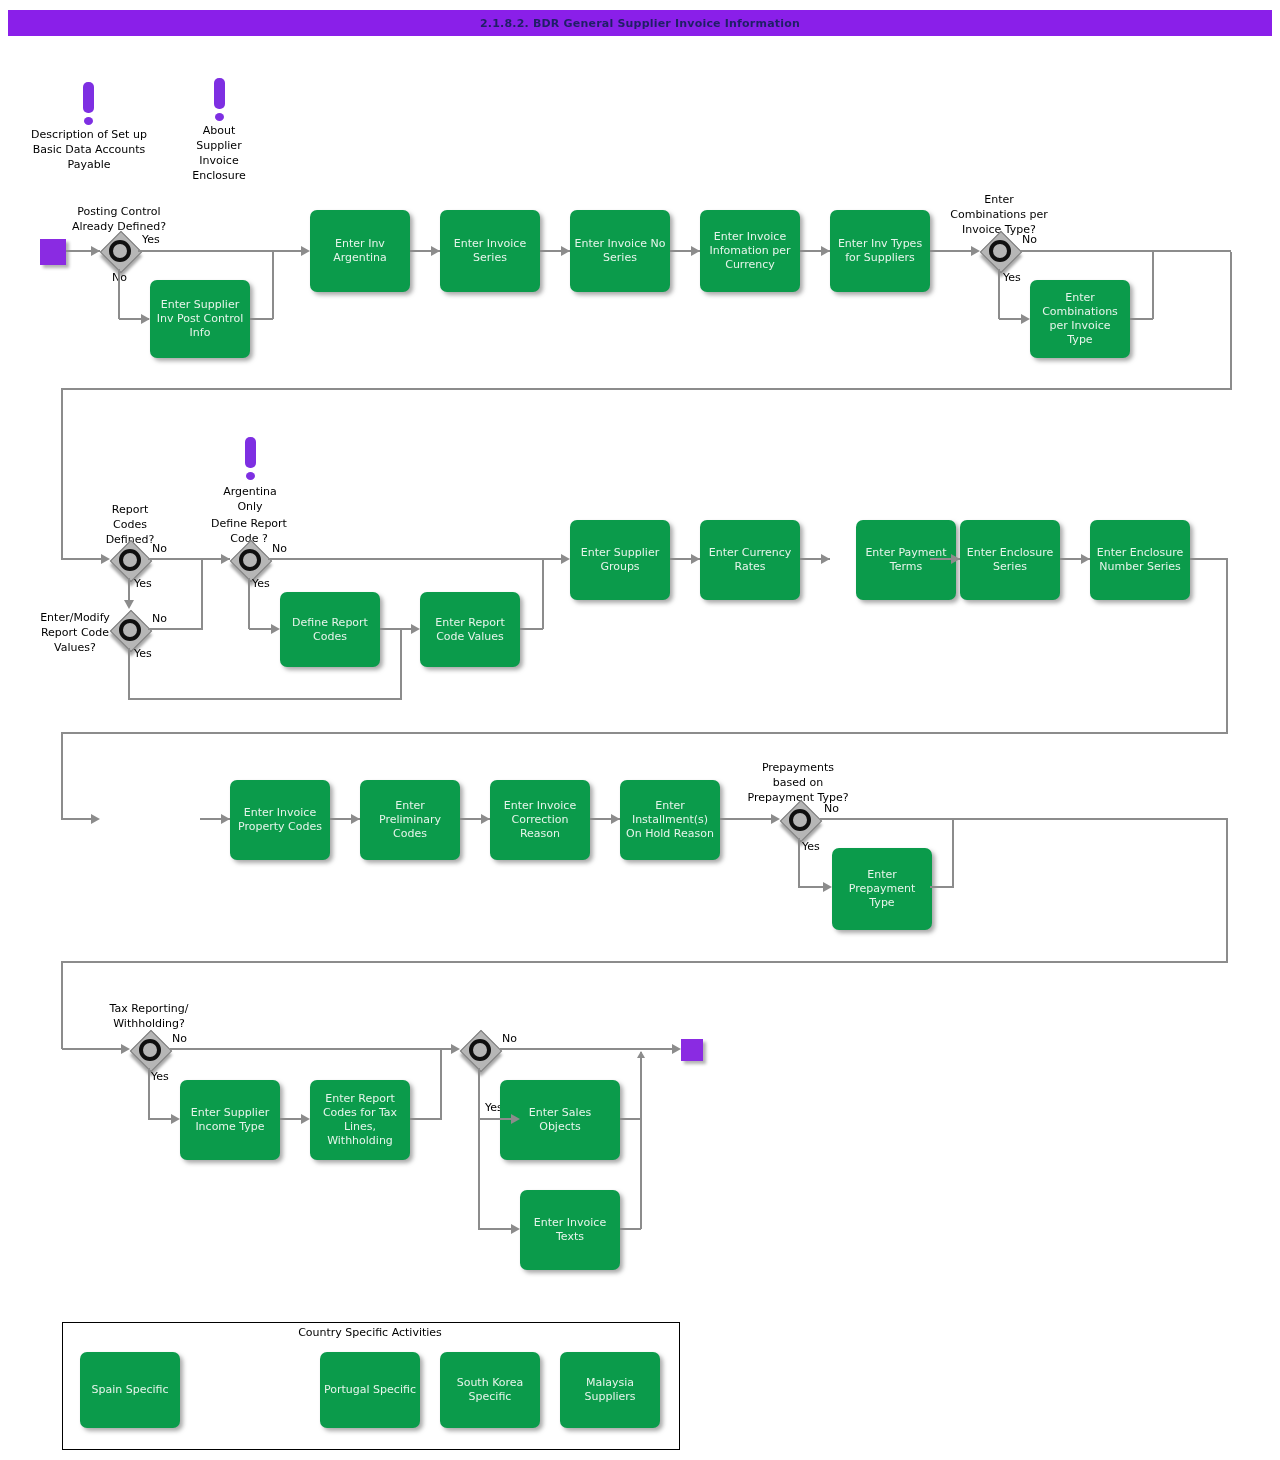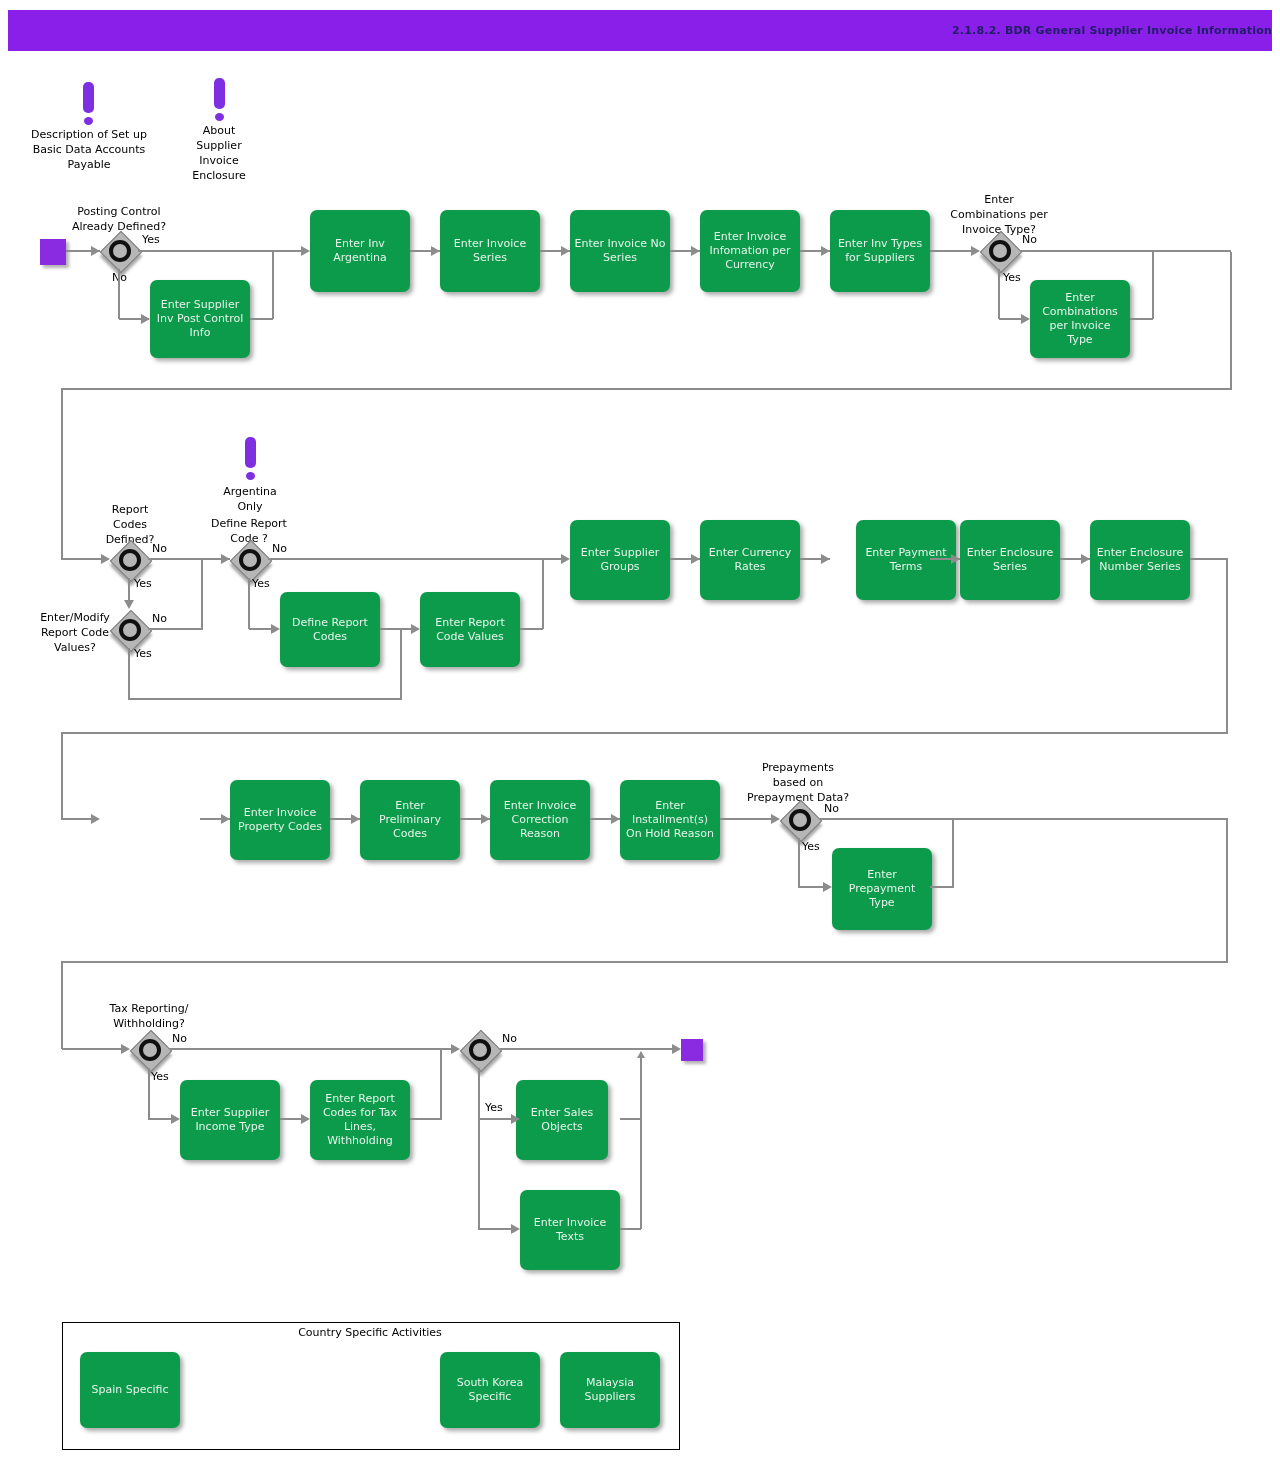--- a/index.html
+++ b/index.html
@@ -1,20 +1,20 @@
 <!DOCTYPE html>
 <html><head>
 <meta charset="utf-8">
 <style>
   html,body{margin:0;padding:0;background:#fff}
   .canvas{position:relative;width:1280px;height:1460px;background:#ffffff;
           font-family:"DejaVu Sans","Liberation Sans",sans-serif;overflow:hidden}
 
-  .hdr{position:absolute;left:8px;top:10px;width:1264px;height:41px;background:#8a1fe9;
-       display:flex;align-items:center;justify-content:flex-end}
+  .hdr{position:absolute;left:8px;top:10px;width:1264px;height:26px;background:#8a1fe9;
+       display:flex;align-items:center;justify-content:center}
   .hdr span{font-size:11px;font-weight:bold;color:#1f1f66;letter-spacing:.2px}
 
   .task{position:absolute;background:#0b9b4b;border-radius:7px;
         box-shadow:3px 3px 4px rgba(125,125,125,.65);
         display:flex;align-items:center;justify-content:center;
         color:#e6f4ea;font-size:11px;line-height:14px;text-align:center;white-space:pre-line}
   .task span{pointer-events:none}
 
   .dec{position:absolute;width:40px;height:40px}
   .dec .dm{position:absolute;left:6px;top:6px;width:28px;height:28px;background:#b6b6b6;
@@ -163,21 +163,21 @@
 Codes</span></div>
   <div class="task" style="left:490px;top:780px;width:100px;height:80px"><span>Enter Invoice
 Correction
 Reason</span></div>
   <div class="task" style="left:620px;top:780px;width:100px;height:80px"><span>Enter
 Installment(s)
 On Hold Reason</span></div>
 
   <div class="lbl" style="left:718px;top:760px;width:160px">Prepayments
 based on
-Prepayment Data?</div>
+Prepayment Type?</div>
   <div class="dec" style="left:780px;top:800px">
       <div class="dm"></div>
       <div class="ring"></div>
     </div>
   <div class="yn" style="left:824px;top:802px">No</div>
   <div class="yn" style="left:802px;top:840px">Yes</div>
 
   <div class="task" style="left:832px;top:848px;width:100px;height:82px"><span>Enter
 Prepayment
 Type</span></div>
@@ -198,21 +198,21 @@
 Lines,
 Withholding</span></div>
 
   <div class="dec" style="left:460px;top:1030px">
       <div class="dm"></div>
       <div class="ring"></div>
     </div>
   <div class="yn" style="left:502px;top:1032px">No</div>
   <div class="yn" style="left:485px;top:1101px">Yes</div>
 
-  <div class="task" style="left:516px;top:1080px;width:92px;height:80px"><span>Enter Sales
+  <div class="task" style="left:500px;top:1080px;width:120px;height:80px"><span>Enter Sales
 Objects</span></div>
   <div class="task" style="left:520px;top:1190px;width:100px;height:80px"><span>Enter Invoice
 Texts</span></div>
 
   <i class="hl" style="left:66px;top:250px;width:34px"></i>
   <i class="ar" style="left:91px;top:246px"></i>
   <i class="hl" style="left:138px;top:250px;width:170px"></i>
   <i class="ar" style="left:301px;top:246px"></i>
   <i class="vl" style="left:118px;top:269px;height:50px"></i>
   <i class="hl" style="left:119px;top:318px;width:30px"></i>
@@ -310,18 +310,19 @@
   <i class="hl" style="left:478px;top:1228px;width:35px"></i>
   <i class="ar" style="left:511px;top:1224px"></i>
   <i class="hl" style="left:620px;top:1118px;width:21px"></i>
   <i class="hl" style="left:620px;top:1228px;width:21px"></i>
   <i class="vl" style="left:640px;top:1052px;height:177px"></i>
   <i class="au" style="left:637px;top:1051px"></i>
 
   <div class="country"></div>
   <div class="country-title">Country Specific Activities</div>
   <div class="task" style="left:80px;top:1352px;width:100px;height:76px"><span>Spain Specific</span></div>
+  <div class="task" style="left:320px;top:1352px;width:100px;height:76px"><span>Portugal Specific</span></div>
   <div class="task" style="left:440px;top:1352px;width:100px;height:76px"><span>South Korea
 Specific</span></div>
   <div class="task" style="left:560px;top:1352px;width:100px;height:76px"><span>Malaysia
 Suppliers</span></div>
 
 </div>
 
 </body></html>

